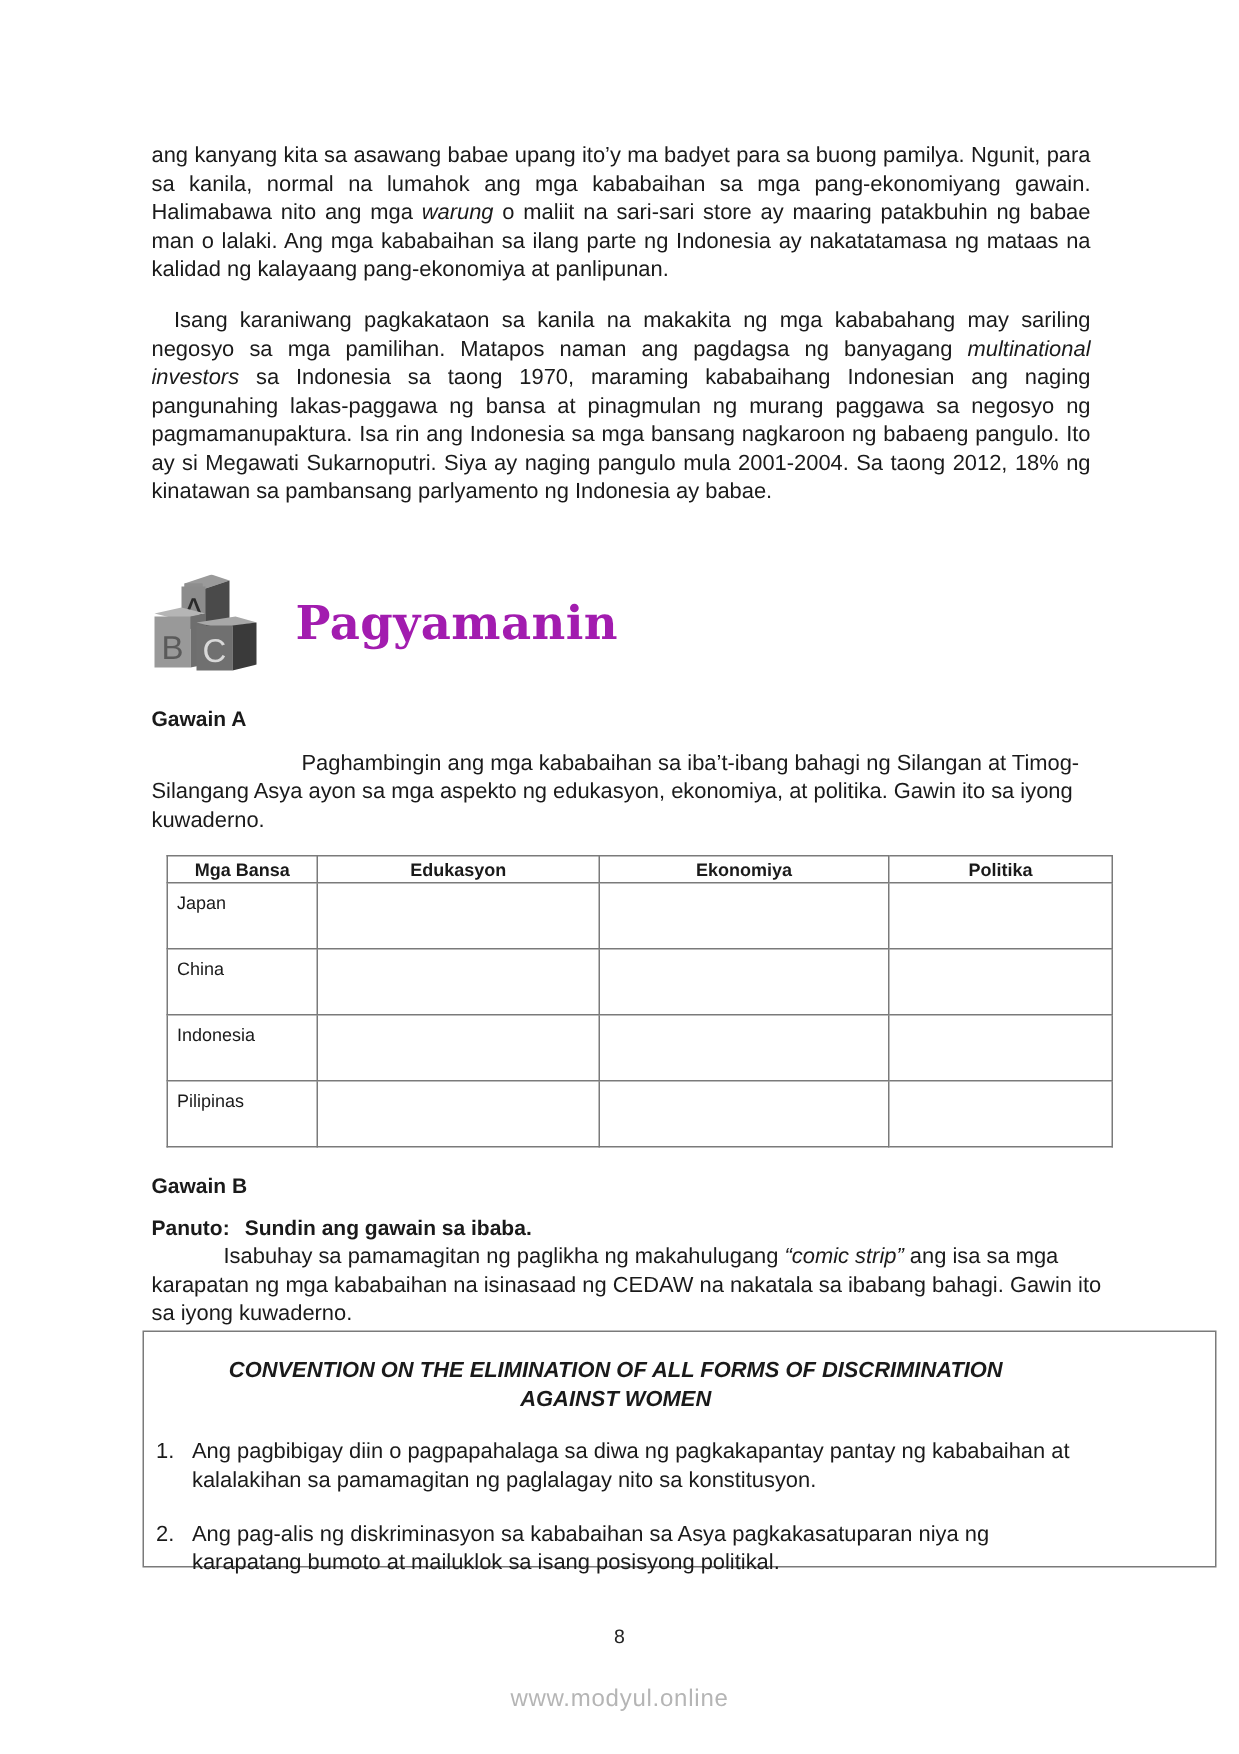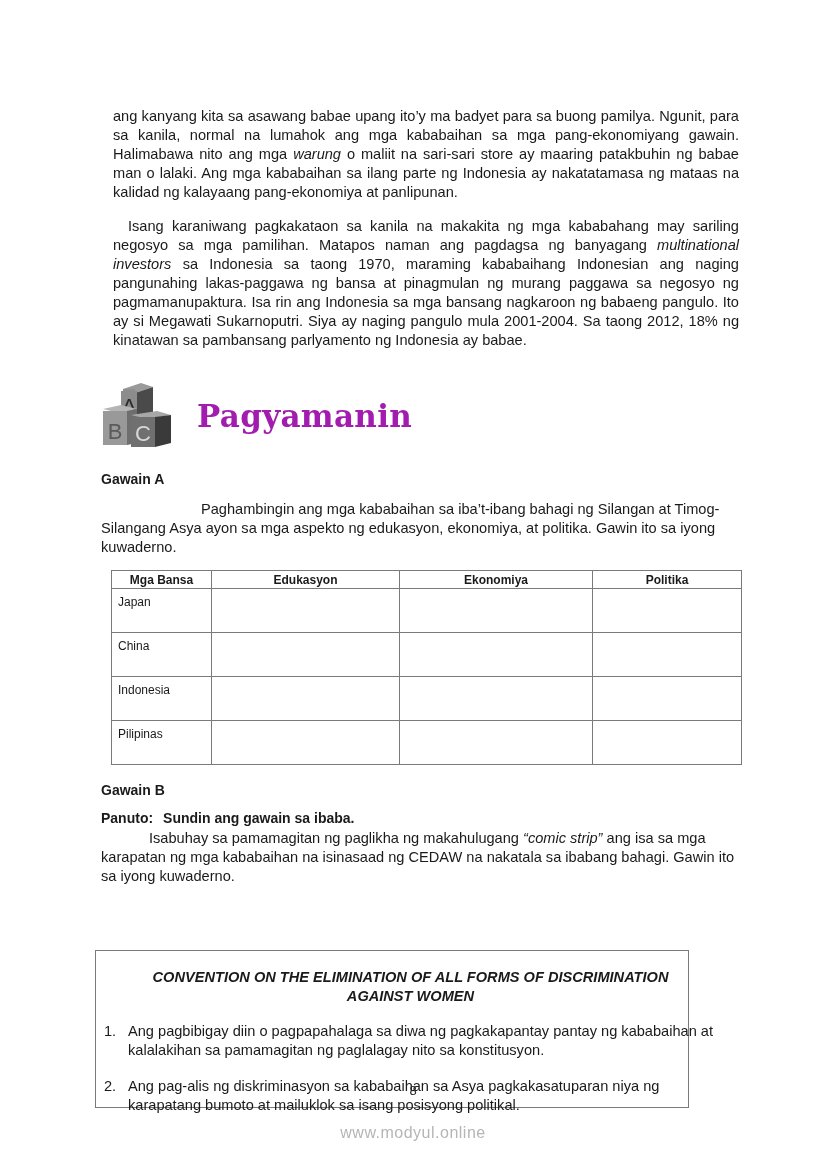--- a/index.html
+++ b/index.html
@@ -15,21 +15,21 @@
       font-family: "Liberation Sans", sans-serif;
       color: #1a1a1a;
     }
     .para {
       position: absolute;
       left: 101px;
       width: 626px;
       font-size: 14.6px;
       line-height: 19px;
       text-align: justify;
-      margin: 12px;
+      margin: 0;
     }
     .para em { font-style: italic; }
     .indent { text-indent: 15px; }
 
     .section-header {
       position: absolute;
       left: 101px;
       top: 382px;
       height: 68px;
       display: flex;
@@ -88,22 +88,22 @@
     }
     table.compare td {
       height: 35px;
       vertical-align: top;
       line-height: 19px;
     }
 
     .cedaw-box {
       position: absolute;
       left: 95px;
-      top: 950px;
-      width: 594px;
+      top: 887px;
+      width: 716px;
       height: 158px;
       border: 1px solid #7a7a7a;
       box-sizing: border-box;
     }
     .cedaw-title {
       position: absolute;
       left: 0;
       width: 629px;
       top: 17px;
       text-align: center;

